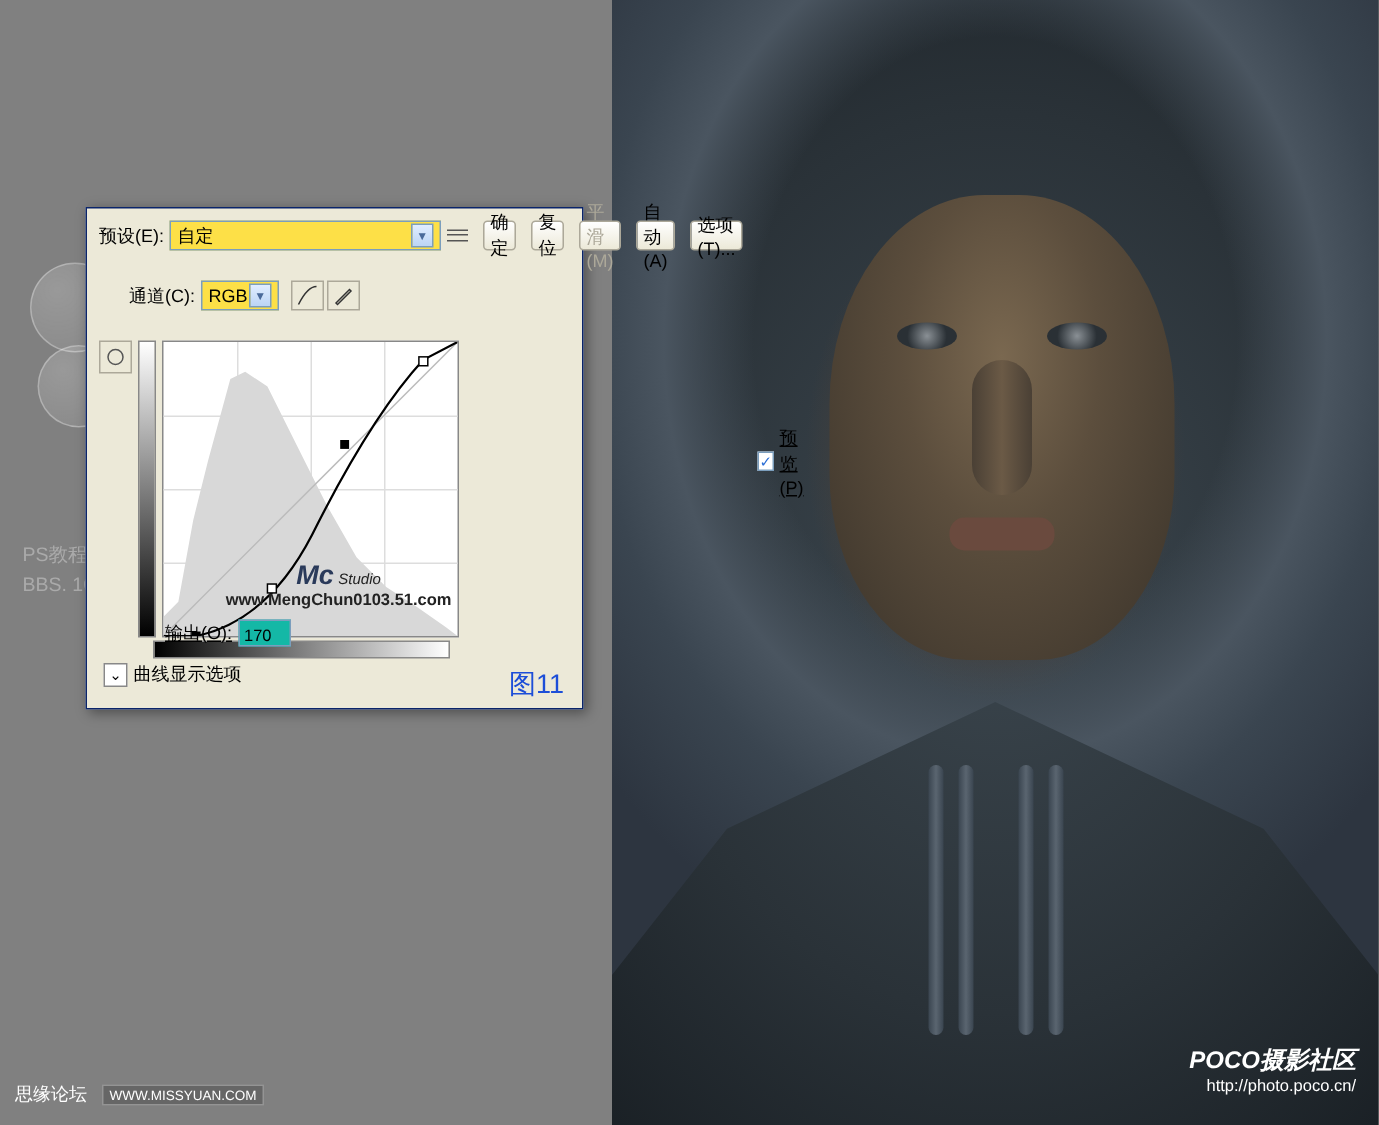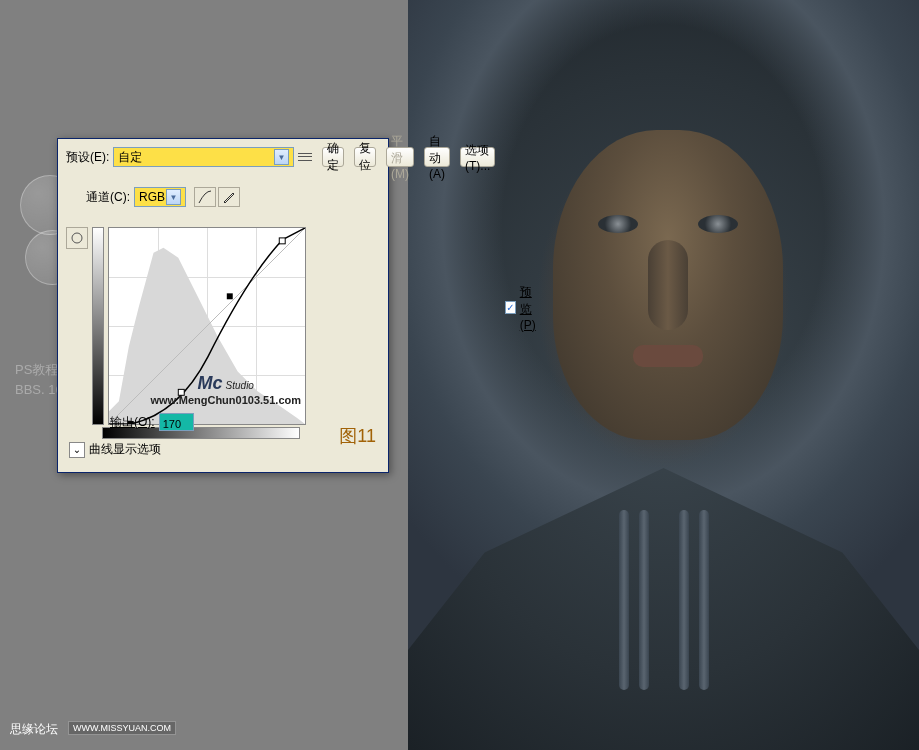--- a/index.html
+++ b/index.html
@@ -93,21 +93,21 @@
     .string.r1 { right: 45px; }
     .string.r2 { right: 25px; }
     .watermark-bl {
       position: absolute;
       bottom: 12px;
       left: 10px;
       color: #fff;
       font-size: 12px;
       display: flex;
       gap: 10px;
-      align-items: flex-start;
+      align-items: center;
       margin-top: 16px;
     }
     .watermark-bl .boxed {
       background: rgba(0,0,0,0.2);
       padding: 1px 4px;
       border: 1px solid rgba(255,255,255,0.3);
       font-size: 9px;
     }
     .watermark-br {
       position: absolute;
@@ -384,23 +384,23 @@
     }
     .preview-row {
       display: flex;
       align-items: center;
       gap: 4px;
       font-size: 12px;
     }
     .fig-label {
       position: absolute;
       right: 12px;
-      bottom: 24px;
+      bottom: 4px;
       font-size: 18px;
-      color: #a16207;
+      color: #1d4ed8;
     }
     .wm-overlay {
       position: absolute;
       bottom: 18px;
       right: 4px;
       text-align: center;
       font-size: 11px;
       color: #222;
       pointer-events: none;
     }
@@ -436,20 +436,24 @@
       <div class="eye right"></div>
       <div class="nose"></div>
       <div class="mouth"></div>
     </div>
     <div class="drawstrings">
       <div class="string l1"></div>
       <div class="string l2"></div>
       <div class="string r1"></div>
       <div class="string r2"></div>
     </div>
+  </div>
+  <div class="watermark-br">
+    <div class="line1">POCO摄影社区</div>
+    <div class="line2">http://photo.poco.cn/</div>
   </div>
 </div>
 
 <div class="watermark-bl">
   <span>思缘论坛</span>
   <span class="boxed">WWW.MISSYUAN.COM</span>
 </div>
 
 <div class="dialog">
   <div class="dialog-body">

